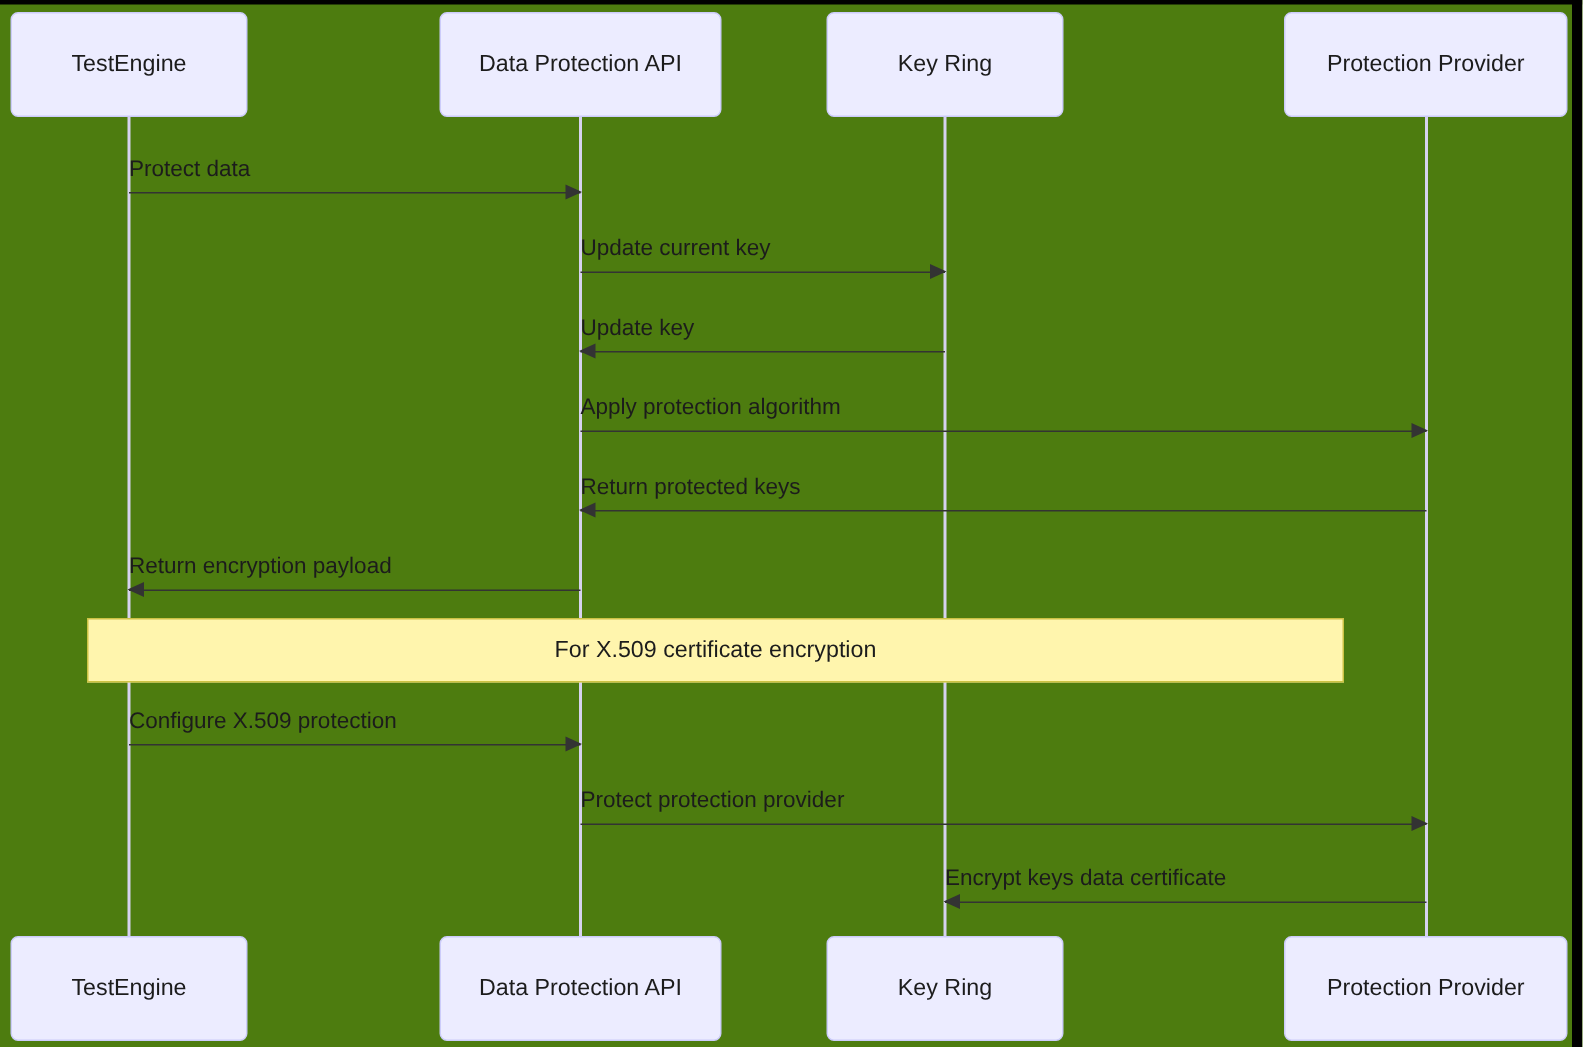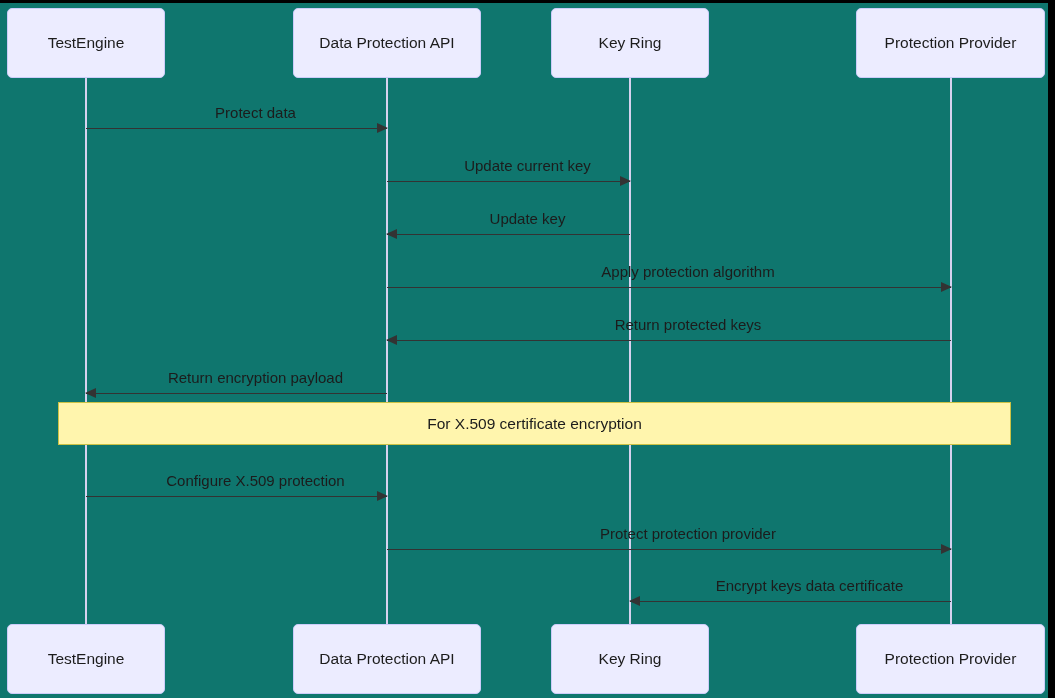--- a/index.html
+++ b/index.html
@@ -8,21 +8,21 @@
     padding: 0;
     background: #ffffff;
   }
   body {
     font-family: "Liberation Sans", sans-serif;
   }
   #diagram-canvas {
     position: relative;
     width: 1055px;
     height: 698px;
-    background: #0f766e;
+    background: #4d7c0f;
     overflow: hidden;
   }
   .edge-strip {
     position: absolute;
     background: #000000;
   }
   #edge-top   { left: 0; top: 0; width: 1055px; height: 3px; }
   #edge-right { right: 0; top: 0; width: 7px; height: 698px; }
 
   
@@ -79,26 +79,24 @@
   }
   .msg-head.left {
     left: -1px;
     border-right: 11px solid #333333;
   }
   .msg-label {
     position: absolute;
     bottom: 7px;
     left: 0;
     width: 100%;
-    text-align: center;
     font-size: 15px;
     color: #1c1c1c;
     font-family: "Liberation Sans", sans-serif;
     white-space: nowrap;
-    padding-left: 19px;
   }
 
   
   .note-box {
     position: absolute;
     box-sizing: border-box;
     background: #fff5ad;
     border: 1.5px solid #ccc244;
     display: flex;
     align-items: center;
@@ -183,21 +181,21 @@
         <div class="msg-label">Protect protection provider</div>
       </div>
       <div class="message" style="left: 630px; top: 601px; width: 321px;">
         <div class="msg-line"></div>
         <div class="msg-head left"></div>
         <div class="msg-label">Encrypt keys data certificate</div>
       </div>
     </div>
 
   <div id="notes-layer">
-      <div class="note-box" style="left: 58px; top: 402px; width: 953px; height: 43px;">
+      <div class="note-box" style="left: 58px; top: 412px; width: 838px; height: 43px;">
         <span class="note-text">For X.509 certificate encryption</span>
       </div>
     </div>
 
   <div id="participants-bottom">
       <div class="participant" style="left: 7px; top: 624px; width: 158px;">
         <span class="participant-label">TestEngine</span>
       </div>
       <div class="participant" style="left: 293px; top: 624px; width: 188px;">
         <span class="participant-label">Data Protection API</span>

